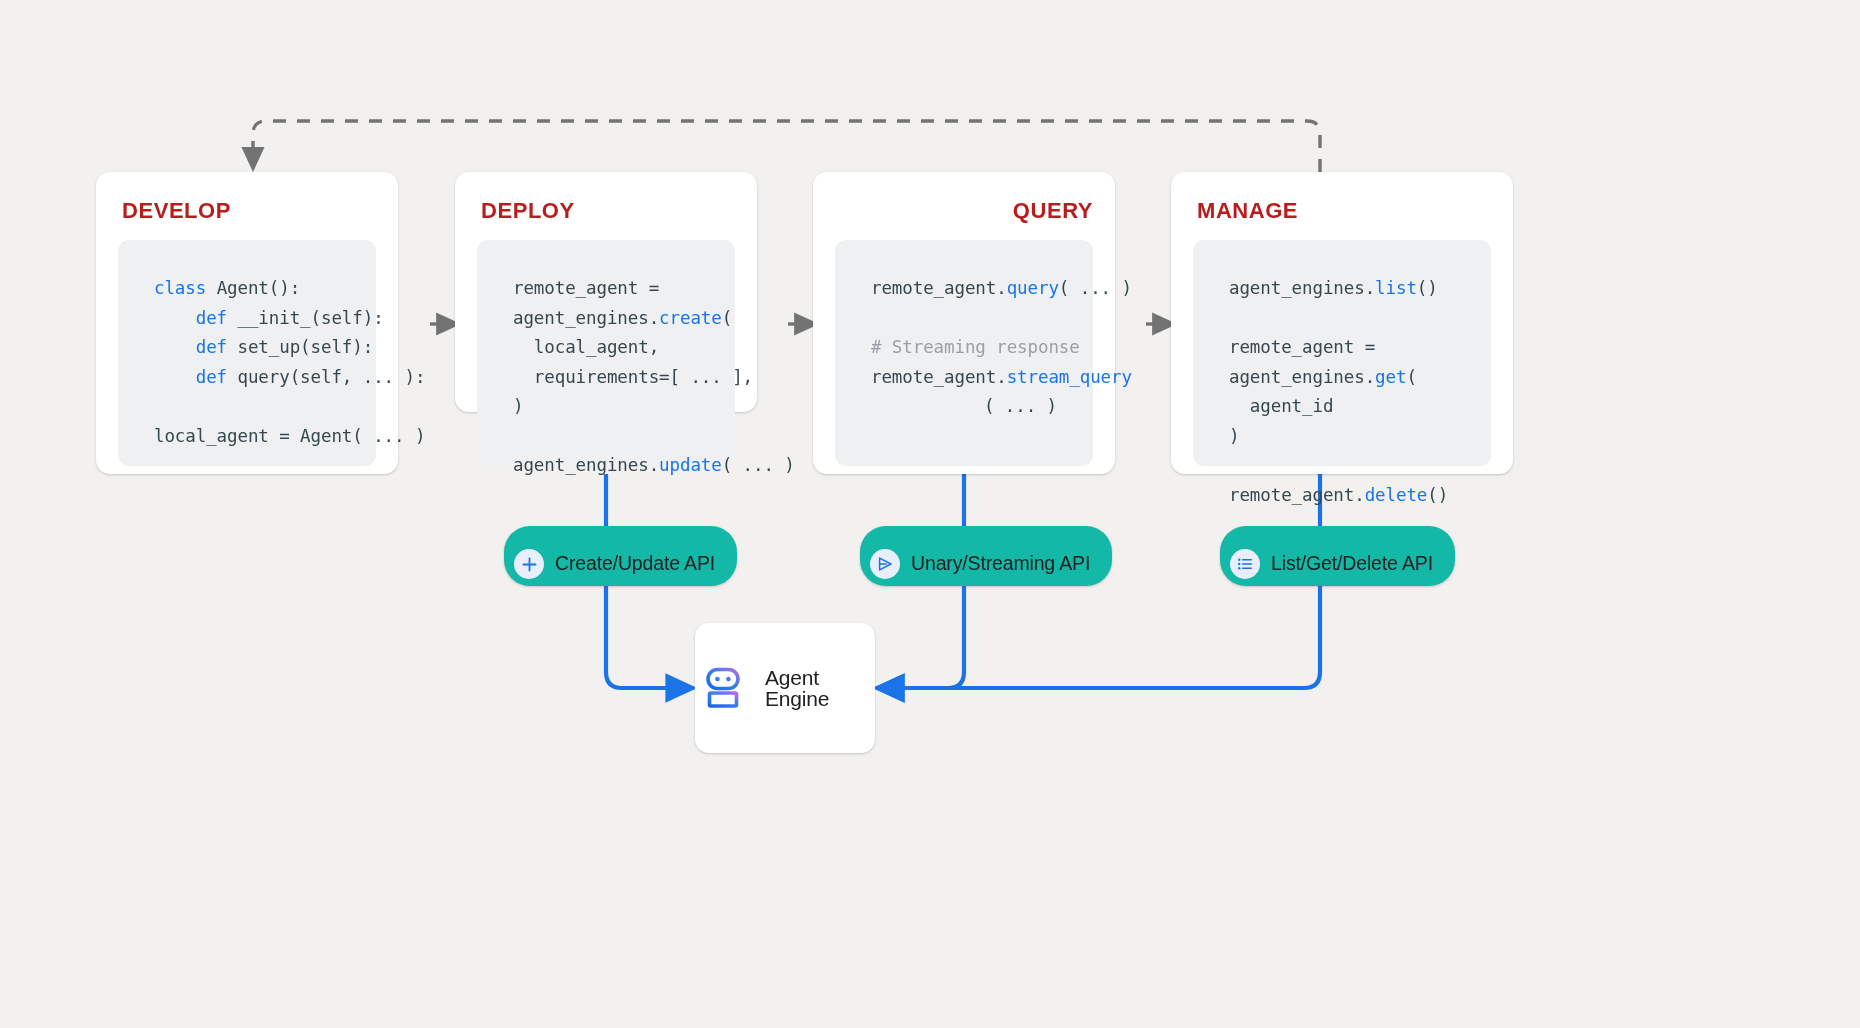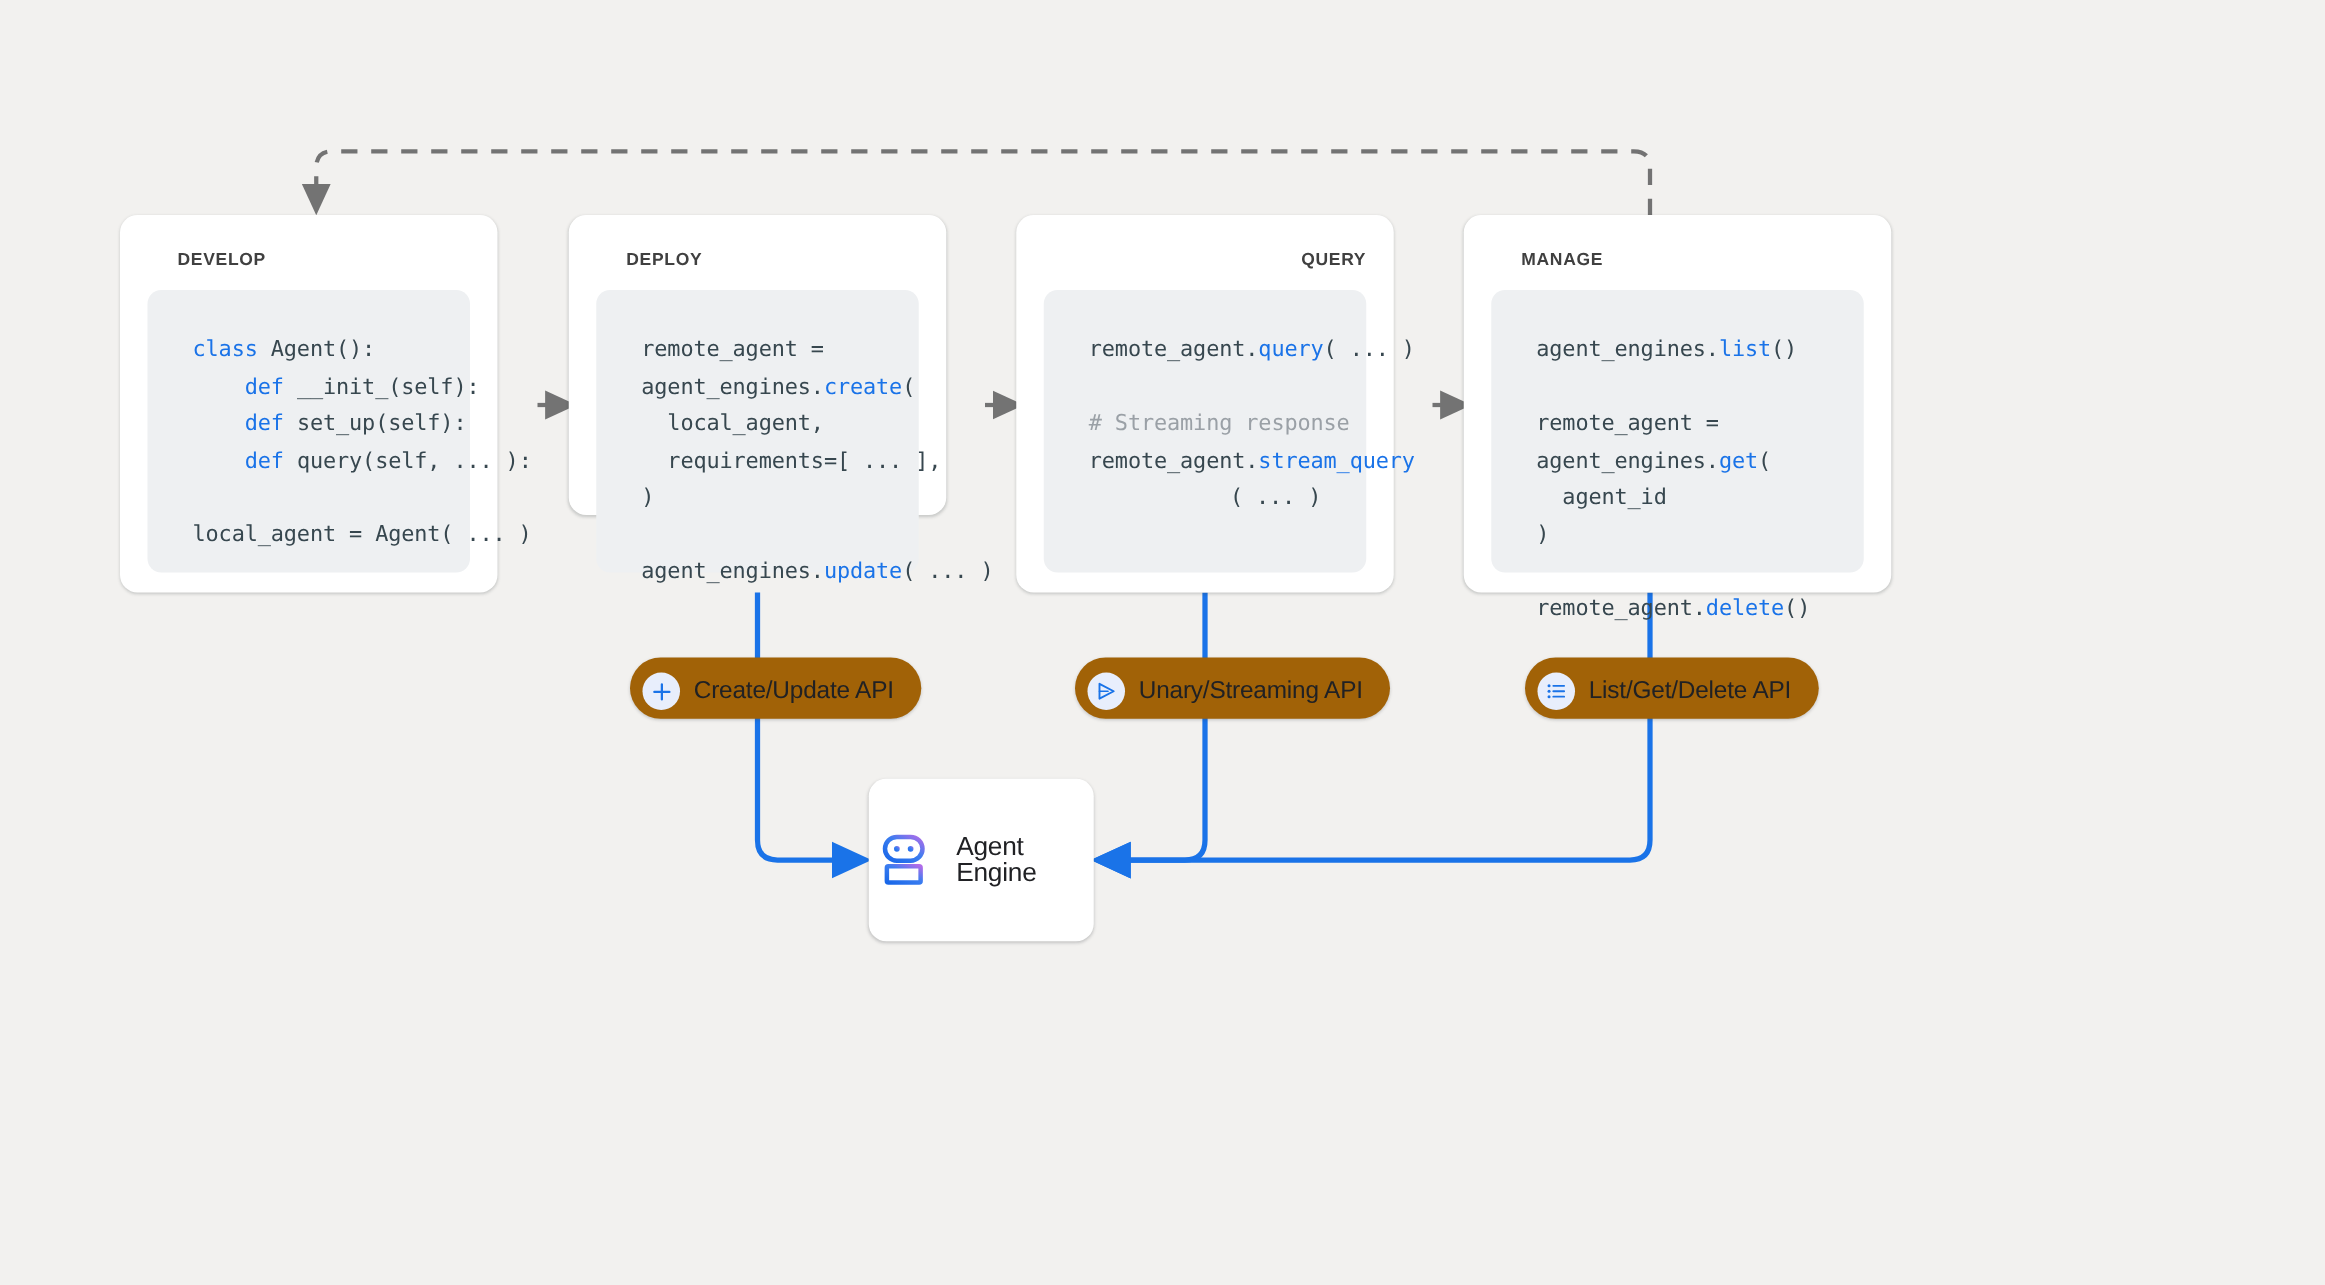--- a/index.html
+++ b/index.html
@@ -39,25 +39,25 @@
     position: absolute;
     background: #ffffff;
     border-radius: 14px;
     box-shadow: 0 1px 3px rgba(60,64,67,0.14), 0 1px 2px rgba(60,64,67,0.10);
     z-index: 3;
     box-sizing: border-box;
     padding: 22px 22px 22px 22px;
   }
   .stage-title {
     font-family: "Liberation Sans", sans-serif;
-    font-size: 14px;
+    font-size: 22px;
     font-weight: 700;
     letter-spacing: 0.55px;
-    color: #404040;
-    margin: 6px 0 18px 24px;
+    color: #b91c1c;
+    margin: 6px 0 18px 4px;
     line-height: 1;
   }
   .code-block {
     background: #eef0f2;
     border-radius: 11px;
     padding: 18px 20px 20px 20px;
     box-sizing: border-box;
   }
   .code-block pre {
     margin: 16px;
@@ -82,24 +82,24 @@
   #card-deploy  .code-block { height: 226px; }
   #card-query   .code-block { height: 226px; }
   #card-manage  .code-block { height: 226px; }
 
   
   .api-pill {
     position: absolute;
     display: flex;
     align-items: center;
     gap: 11px;
-    background: #a16207;
+    background: #14b8a6;
     border-radius: 26px;
     height: 44px;
-    padding: 5px 22px 0 10px;
+    padding: 16px 22px 0 10px;
     box-shadow: 0 1px 3px rgba(60,64,67,0.16), 0 1px 2px rgba(60,64,67,0.10);
     z-index: 4;
     white-space: nowrap;
     text-align: center;
   }
   .pill-icon {
     width: 30px;
     height: 30px;
     border-radius: 50%;
     background: #e8eefc;

